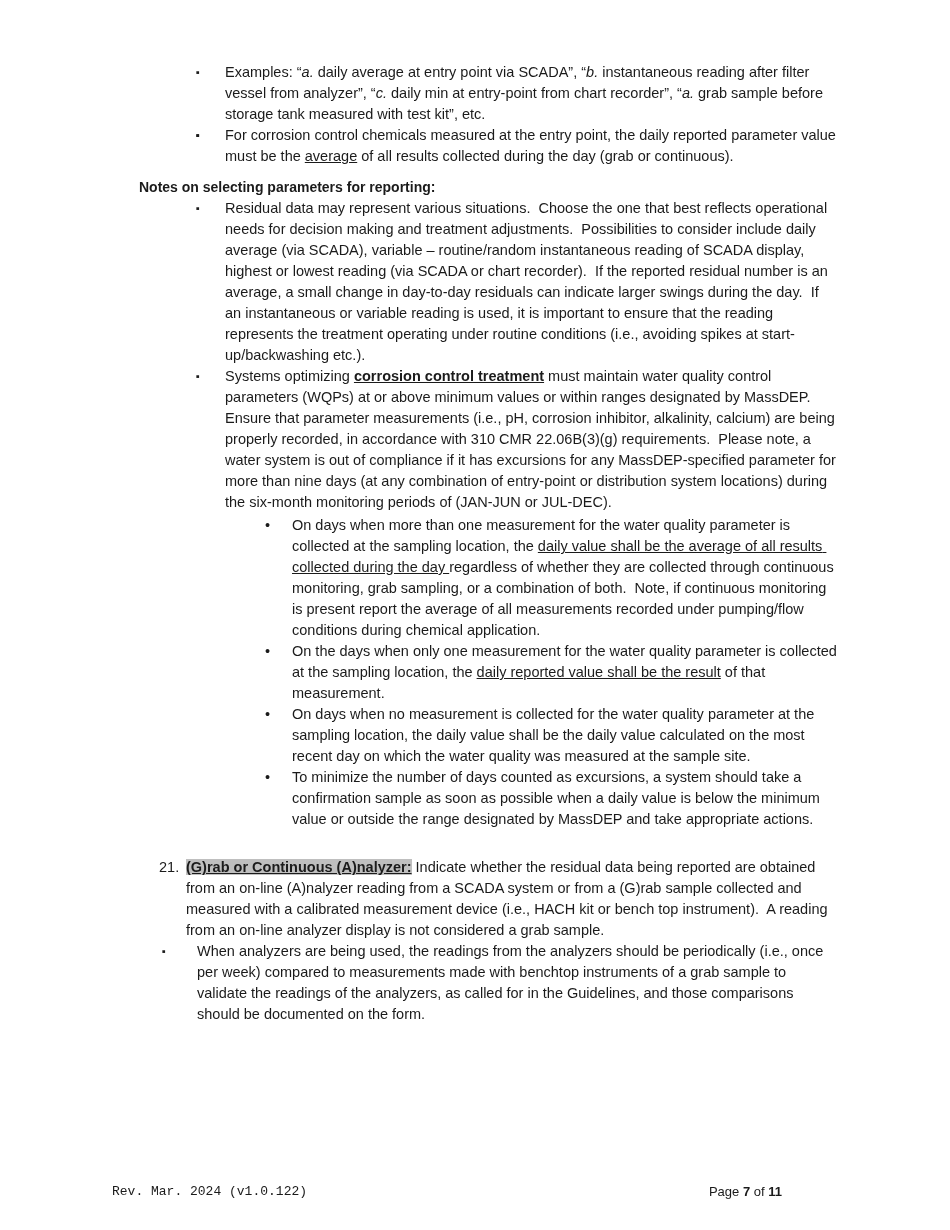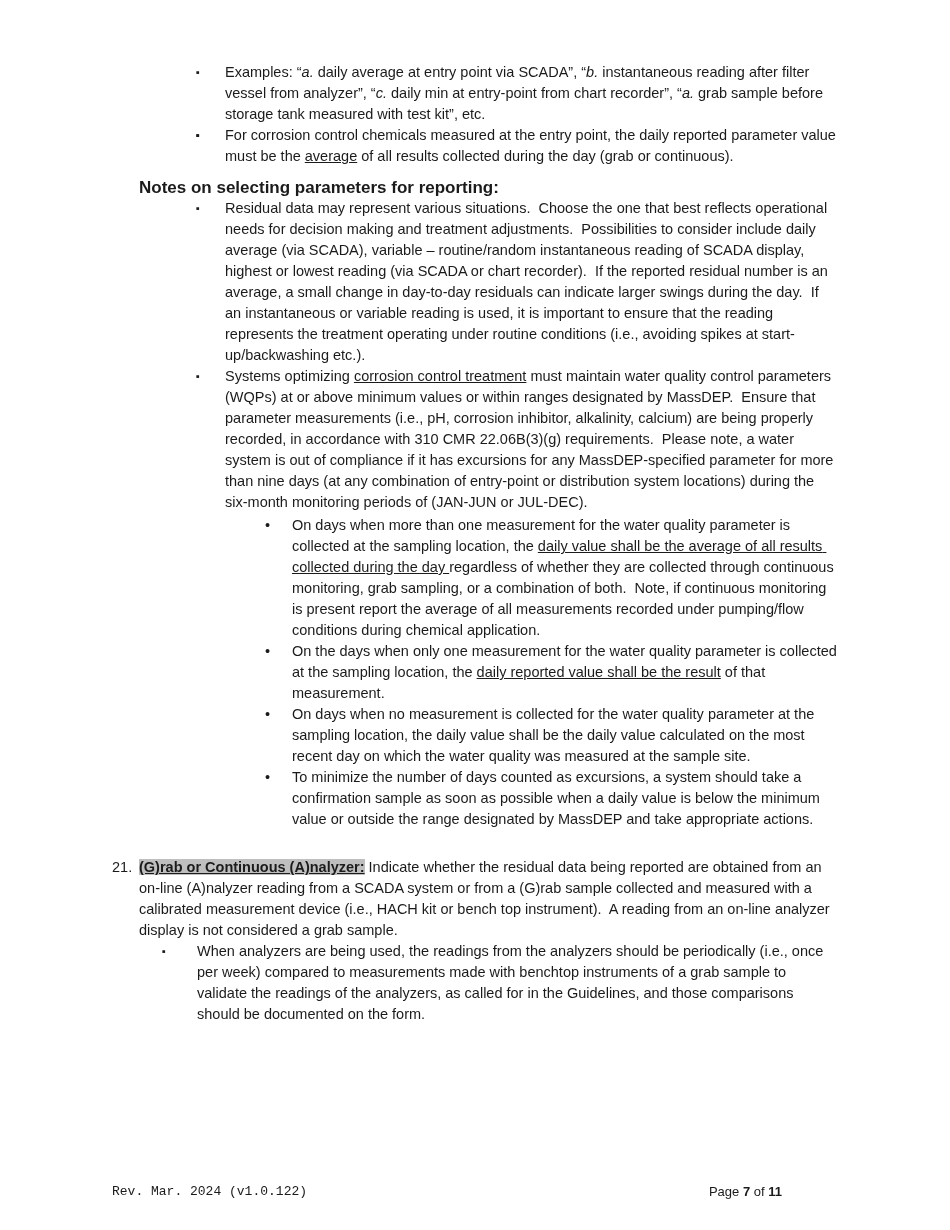--- a/index.html
+++ b/index.html
@@ -18,30 +18,30 @@
   .li { position:relative; }
   .l1 .li { padding-left:225px; }
   .l1 .marker { position:absolute; left:196px; top:0; font-size:11px; line-height:21px; }
   .l2 .li { padding-left:292px; }
   .l2 .marker { position:absolute; left:265px; top:0; font-size:14.5px; line-height:21px; }
   .l3 .li { padding-left:197px; }
   .l3 .marker { position:absolute; left:162px; top:0; font-size:11px; line-height:21px; }
   .l2 { margin-top:2px; }
   .notes-heading {
     margin:10px 0 0 139px;
-    font-size:17px; line-height:21px;
+    font-size:14px; line-height:21px;
     font-weight:bold;
   }
-  .num-item { position:relative; padding-left:139px; margin-top:27px; }
+  .num-item { position:relative; padding-left:139px; margin-top:27px;margin-left:47px; }
   .num { position:absolute; left:112px; top:0; }
   .txt span { white-space:pre-wrap; }
   .i  { font-style:italic; }
   .u  { text-decoration:underline; }
   .b  { font-weight:bold; }
-  .bu { font-weight:normal; text-decoration:underline; }
+  .bu { font-weight:bold; text-decoration:underline; }
   .hl { font-weight:bold;text-decoration:underline; }
   .footer { position:absolute; left:0; right:0; top:1183px; font-size:13px; line-height:18px; }
   .footer .rev { position:absolute; left:112px; top:0;font-family:Liberation Mono, monospace; }
   .footer .pageinfo { position:absolute; right:168px; top:0; }
 </style>
 </head>
 <body>
 
 <div class="page">
   <main class="content">

